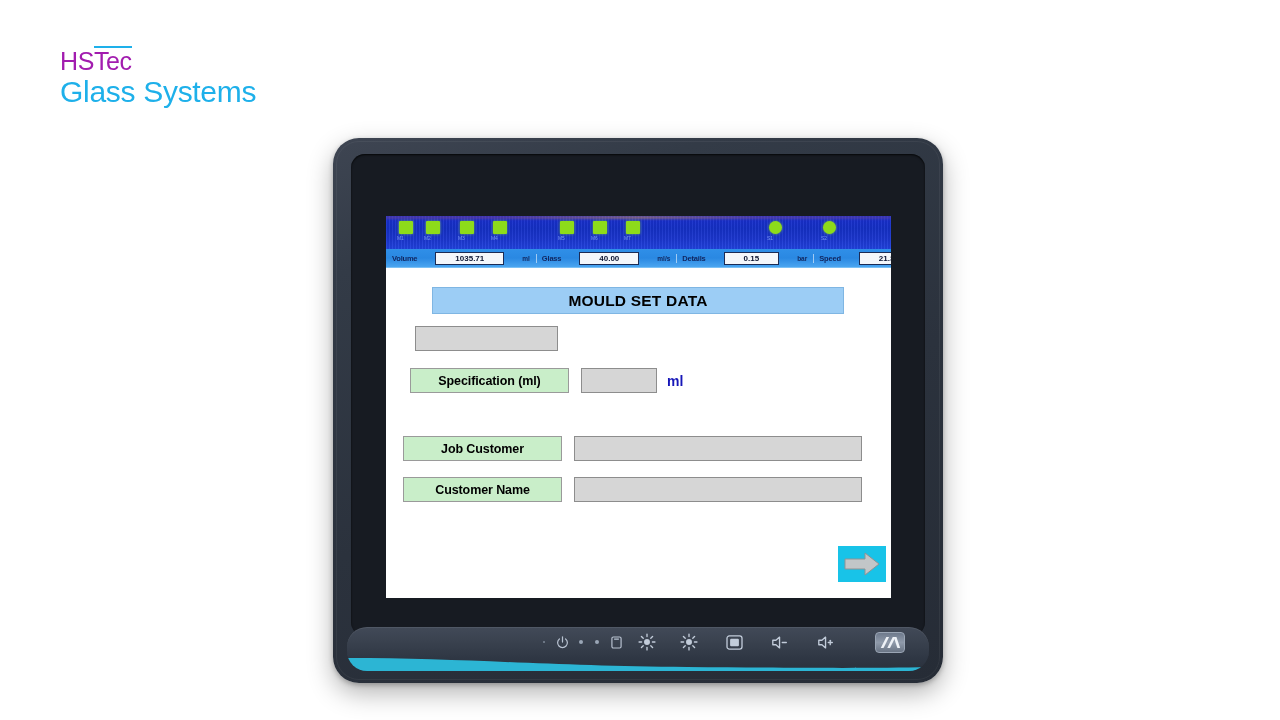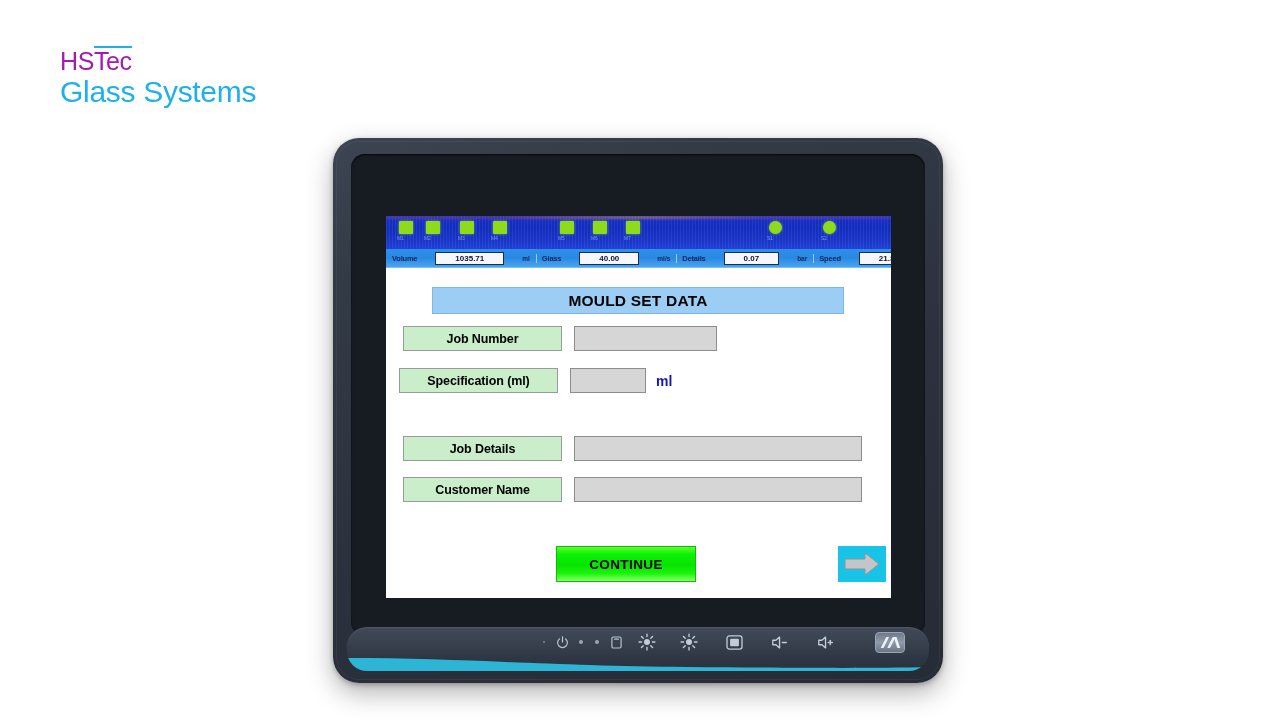--- a/index.html
+++ b/index.html
@@ -217,21 +217,21 @@
     height: 25px;
   }
   .unit-ml {
     font-size: 14px;
     font-weight: 700;
     color: #1717b8;
     margin-left: 10px;
   }
 
   .row-job    { left: 17px; top: 58px; }
-  .row-spec   { left: 13px; top: 100px; }
+  .row-spec   { left: 24px; top: 100px; }
   .row-detail { left: 17px; top: 168px; }
   .row-cust   { left: 17px; top: 209px; align-items: flex-end; }
 
   .row-job .field-label,
   .row-spec .field-label,
   .row-detail .field-label,
   .row-cust .field-label { width: 159px; }
 
   .row-job  .field-input { width: 143px; margin-left: 12px; }
   .row-spec .field-input { width: 76px;  margin-left: 12px; }
@@ -367,56 +367,54 @@
           <span class="ro-box">1035.71</span>
           <span class="ro-unit">ml</span>
         </div>
         <div class="readout">
           <span class="ro-name">Glass</span>
           <span class="ro-box">40.00</span>
           <span class="ro-unit">ml/s</span>
         </div>
         <div class="readout">
           <span class="ro-name">Details</span>
-          <span class="ro-box">0.07</span>
+          <span class="ro-box">0.15</span>
           <span class="ro-unit">bar</span>
         </div>
         <div class="readout">
           <span class="ro-name">Speed</span>
           <span class="ro-box">21.3</span>
           <span class="ro-unit">°C</span>
         </div>
       </div>
 
       <div class="hmi-body">
 
         <div class="title-banner">MOULD SET DATA</div>
 
         <div class="field-row row-job">
-          <div class="field-label">Job Number</div>
           <div class="field-input"></div>
         </div>
 
         <div class="field-row row-spec">
           <div class="field-label">Specification (ml)</div>
           <div class="field-input"></div>
           <span class="unit-ml">ml</span>
         </div>
 
         <div class="field-row row-detail">
-          <div class="field-label">Job Details</div>
+          <div class="field-label">Job Customer</div>
           <div class="field-input"></div>
         </div>
 
         <div class="field-row row-cust">
           <div class="field-label">Customer Name</div>
           <div class="field-input"></div>
         </div>
 
-        <div class="continue-btn">CONTINUE</div>
 
         <div class="next-arrow">
           <span>
             <svg width="38" height="26" viewBox="0 0 38 26">
               <path d="M2 8 L22 8 L22 2 L36 13 L22 24 L22 18 L2 18 Z" fill="#c2c6c8" stroke="#8e9395" stroke-width="1"></path>
             </svg>
           </span>
         </div>
 
       </div>

